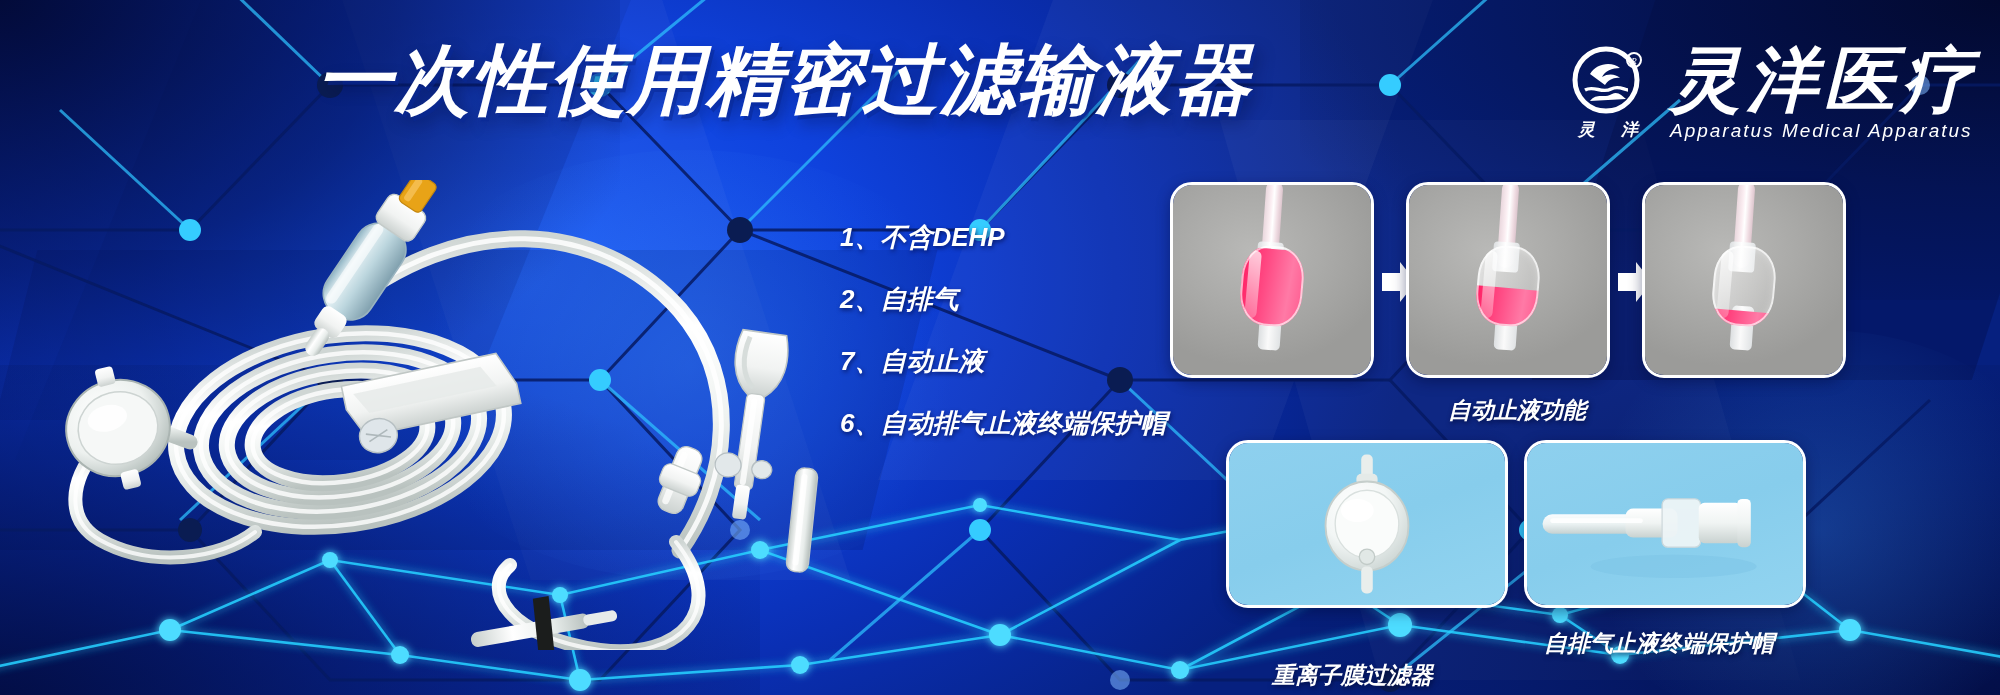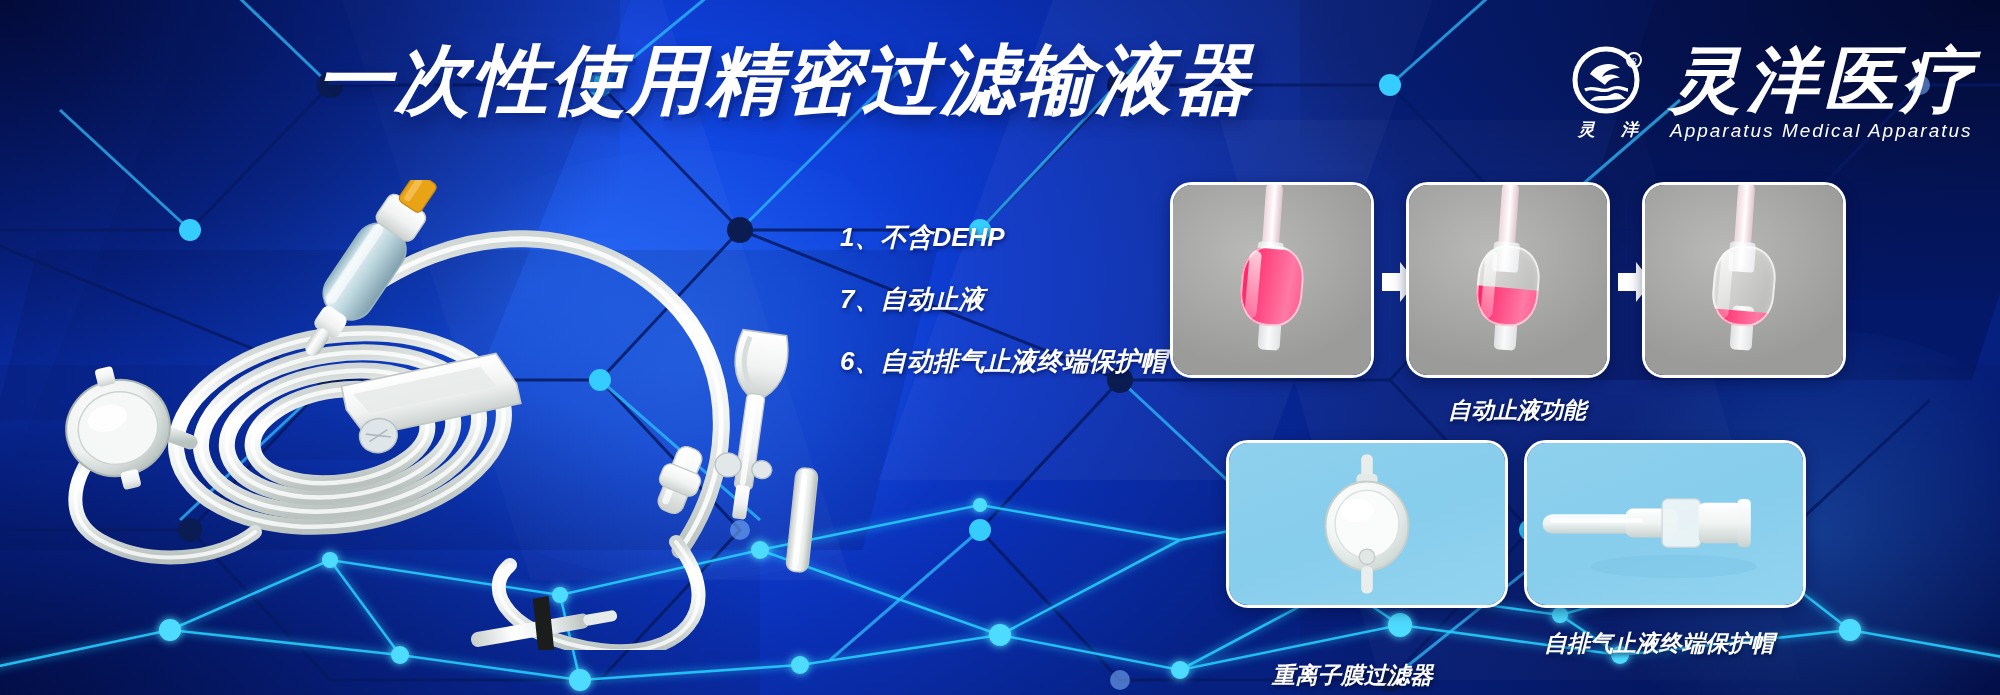--- a/index.html
+++ b/index.html
@@ -371,20 +371,21 @@
       </div>
     </div>
     <div class="logo-text">
       <div class="logo-cn">灵洋医疗</div>
       <div class="logo-en">Apparatus Medical Apparatus</div>
     </div>
   </div>
 
   <div class="features">
     <div class="feat">1、不含DEHP</div>
+    <div class="feat">2、自排气</div>
     <div class="feat">7、自动止液</div>
     <div class="feat">6、自动排气止液终端保护帽</div>
   </div>
 
   <div class="card" style="left:1170px;top:182px;width:204px;height:196px;">
     <div class="photo-grey">
       <div class="chamber-wrap">
         <div class="tube-top"></div>
         <div class="tube-bot"></div>
         <div class="coupler"></div>

